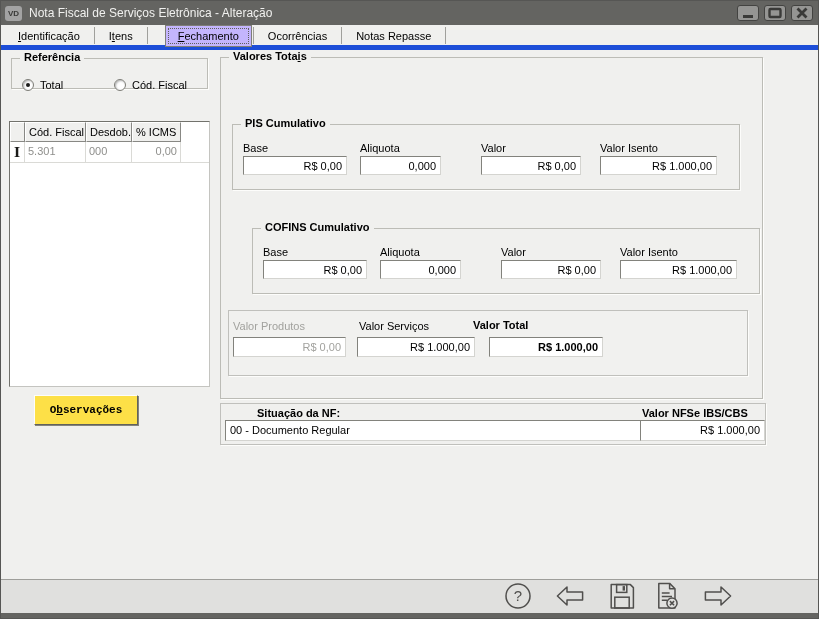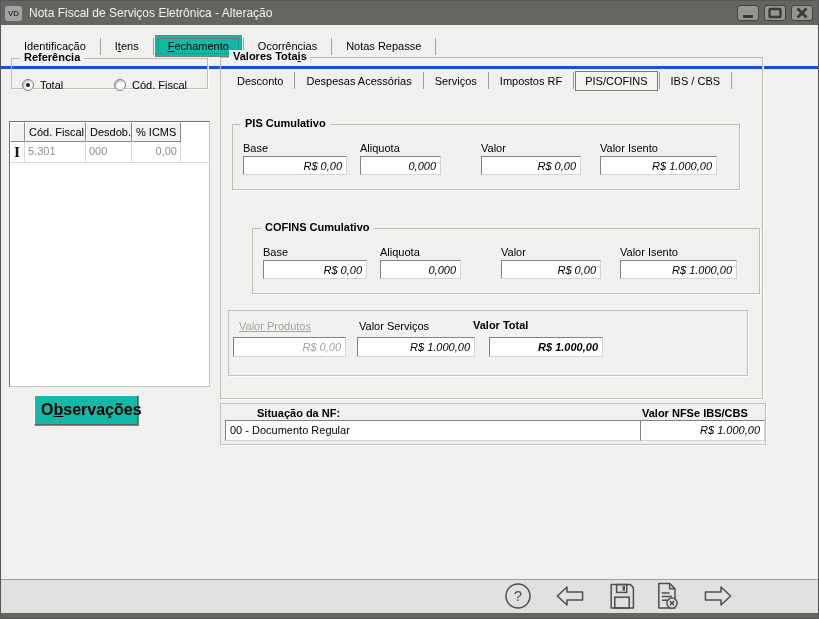--- a/index.html
+++ b/index.html
@@ -9,44 +9,44 @@
     font-family:"Liberation Sans",sans-serif;font-size:11px;color:#000;
   }
   
   .titlebar{position:absolute;top:0;left:0;right:0;height:24px;background:#646461;display:flex;align-items:center;padding-left:4px;box-sizing:border-box;}
   .app-icon{width:17px;height:15px;background:#a3a3a3;border-radius:3px;color:#3a3a38;font-weight:bold;font-size:8px;display:flex;align-items:center;justify-content:center;flex:0 0 auto;}
   .title-text{color:#f1f1ef;font-size:12px;margin-left:7px;white-space:nowrap;}
   .win-controls{position:absolute;right:5px;top:4px;display:flex;gap:5px;}
   .win-btn{width:22px;height:16px;background:#959593;border:1px solid #434341;border-radius:3px;display:flex;align-items:center;justify-content:center;padding:0;cursor:default;}
   .win-btn svg{display:block;}
   
-  .main-tabs{position:absolute;top:25px;left:0;right:0;height:43px;border-bottom:3px solid #1d4ed8;display:flex;align-items:center;padding-left:10px;box-sizing:border-box;}
+  .main-tabs{position:absolute;top:25px;left:0;right:0;height:24px;border-bottom:5px solid #1d4ed8;display:flex;align-items:center;padding-left:4px;box-sizing:border-box;}
   .mtab{padding:5px 13px;white-space:nowrap;}
-  .mtab.active{border:1px solid #7e7e78;background:#14b8a6;outline:1px dotted #60605c;outline-offset:-4px;padding:4px 12px;}
+  .mtab.active{border:1px solid #7e7e78;background:#c4b5fd;outline:1px dotted #60605c;outline-offset:-4px;padding:4px 12px;margin-left:16px;}
   .tabsep{width:1px;height:17px;background:#a0a09c;margin:0 1px;}
   .accel{text-decoration:underline;}
   
   .group{position:absolute;border:1px solid #bcbcb6;box-shadow:1px 1px 0 #fdfdfb;box-sizing:border-box;}
   .group-title{position:absolute;top:-8px;left:8px;background:#f0f0ee;padding:0 4px;font-weight:bold;white-space:nowrap;}
   
   .radio{position:absolute;display:flex;align-items:center;gap:6px;}
   .radio-circle{width:12px;height:12px;border-radius:50%;background:#fff;border:1px solid #7d7d77;box-shadow:inset 1px 1px 2px rgba(0,0,0,.3);box-sizing:border-box;display:flex;align-items:center;justify-content:center;}
   .radio-circle.checked::after{content:"";width:4px;height:4px;border-radius:50%;background:#1c1c1a;}
   
   .grid{position:absolute;left:8px;top:120px;width:201px;height:266px;background:#fff;border:1px solid;border-color:#72726c #c4c4c0 #c4c4c0 #72726c;box-sizing:border-box;}
   .grid-header{display:flex;height:20px;}
   .gh-cell{box-sizing:border-box;background:#f0f0ee;border-top:1px solid #fff;border-left:1px solid #fff;border-right:1px solid #88８884;border-right:1px solid #888884;border-bottom:1px solid #888884;padding:3px 3px 0 3px;overflow:hidden;white-space:nowrap;}
   .grid-row{display:flex;height:20px;border-bottom:1px solid #dadad6;}
   .gr-cell{box-sizing:border-box;border-right:1px solid #dadad6;padding:3px 3px 0 3px;color:#8f8f8c;overflow:hidden;white-space:nowrap;}
   .gr-ind{box-sizing:border-box;border-right:1px solid #dadad6;display:flex;align-items:center;justify-content:center;font-family:"DejaVu Serif",serif;font-size:13px;font-weight:bold;color:#1a1a18;}
   .num{text-align:right;}
   
-  .btn3d{position:absolute;background:#14b8a6;border:1px solid;border-color:#fdfdfb #62625c #62625c #fdfdfb;box-shadow:1px 1px 0 #83837d;font-weight:bold;font-size:16px;font-family:Liberation Sans, sans-serif;cursor:default;}
-  
-  .field{position:absolute;background:#fff;border:1px solid;border-color:#82827c #d4d4d0 #d4d4d0 #82827c;box-sizing:border-box;padding:3px 4px 0 4px;overflow:hidden;white-space:nowrap;font-style:italic;}
+  .btn3d{position:absolute;background:#fde047;border:1px solid;border-color:#fdfdfb #62625c #62625c #fdfdfb;box-shadow:1px 1px 0 #83837d;font-weight:bold;font-size:11px;font-family:Liberation Mono, monospace;cursor:default;}
+  
+  .field{position:absolute;background:#fff;border:1px solid;border-color:#82827c #d4d4d0 #d4d4d0 #82827c;box-sizing:border-box;padding:3px 4px 0 4px;overflow:hidden;white-space:nowrap;}
   .field.right{text-align:right;}
   .flabel{position:absolute;white-space:nowrap;}
   .bold{font-weight:bold;}
   .disabled{color:#a2a29e;}
   
   .inner-tabs{position:absolute;left:6px;top:10px;right:6px;height:25px;display:flex;align-items:center;}
   .itab{padding:4px 10px;white-space:nowrap;}
   .itab.active{border:1px solid #7e7e78;background:#f4f4f2;padding:3px 9px;}
   
   .bevel-panel{position:absolute;border:1px solid #c0c0bc;box-shadow:1px 1px 0 #fdfdfb;background:#f1f1ef;box-sizing:border-box;}
@@ -134,34 +134,20 @@
     </div>
   </div>
 
   <button class="btn3d" style="left:33px;top:394px;width:104px;height:30px;">
     <span>O</span><span class="accel">b</span><span>servações</span>
   </button>
 
   <div class="group" style="left:219px;top:56px;width:543px;height:342px;">
     <div class="group-title"><span>Valores Tota</span><span class="accel">i</span><span>s</span></div>
 
-    <div class="inner-tabs">
-      <div class="itab">Desconto</div>
-      <div class="tabsep"></div>
-      <div class="itab">Despesas Acessórias</div>
-      <div class="tabsep"></div>
-      <div class="itab">Serviços</div>
-      <div class="tabsep"></div>
-      <div class="itab">Impostos RF</div>
-      <div class="tabsep"></div>
-      <div class="itab active">PIS/COFINS</div>
-      <div class="tabsep"></div>
-      <div class="itab">IBS / CBS</div>
-      <div class="tabsep"></div>
-    </div>
 
     <div class="group" style="left:11px;top:66px;width:508px;height:66px;">
       <div class="group-title">PIS Cumulativo</div>
       <div class="flabel" style="left:10px;top:17px;">Base</div>
       <div class="field right" style="left:10px;top:31px;width:104px;height:19px;">R$ 0,00</div>
       <div class="flabel" style="left:127px;top:17px;">Aliquota</div>
       <div class="field right" style="left:127px;top:31px;width:81px;height:19px;">0,000</div>
       <div class="flabel" style="left:248px;top:17px;">Valor</div>
       <div class="field right" style="left:248px;top:31px;width:100px;height:19px;">R$ 0,00</div>
       <div class="flabel" style="left:367px;top:17px;">Valor Isento</div>
@@ -174,21 +160,21 @@
       <div class="field right" style="left:10px;top:31px;width:104px;height:19px;">R$ 0,00</div>
       <div class="flabel" style="left:127px;top:17px;">Aliquota</div>
       <div class="field right" style="left:127px;top:31px;width:81px;height:19px;">0,000</div>
       <div class="flabel" style="left:248px;top:17px;">Valor</div>
       <div class="field right" style="left:248px;top:31px;width:100px;height:19px;">R$ 0,00</div>
       <div class="flabel" style="left:367px;top:17px;">Valor Isento</div>
       <div class="field right" style="left:367px;top:31px;width:117px;height:19px;">R$ 1.000,00</div>
     </div>
 
     <div class="bevel-panel" style="left:7px;top:252px;width:520px;height:66px;">
-      <div class="flabel disabled" style="left:10px;top:9px;text-decoration:underline;">Valor Produtos</div>
+      <div class="flabel disabled" style="left:4px;top:9px;">Valor Produtos</div>
       <div class="field right disabled" style="left:4px;top:26px;width:113px;height:20px;">R$ 0,00</div>
       <div class="flabel" style="left:130px;top:9px;">Valor Serviços</div>
       <div class="field right" style="left:128px;top:26px;width:118px;height:20px;">R$ 1.000,00</div>
       <div class="flabel bold" style="left:244px;top:8px;">Valor Total</div>
       <div class="field right bold" style="left:260px;top:26px;width:114px;height:20px;">R$ 1.000,00</div>
     </div>
   </div>
 
   <div class="bevel-panel" style="left:219px;top:402px;width:546px;height:42px;background:#f0f0ee;">
     <div class="flabel bold" style="left:4px;top:3px;margin-left:32px;">Situação da NF:</div>

